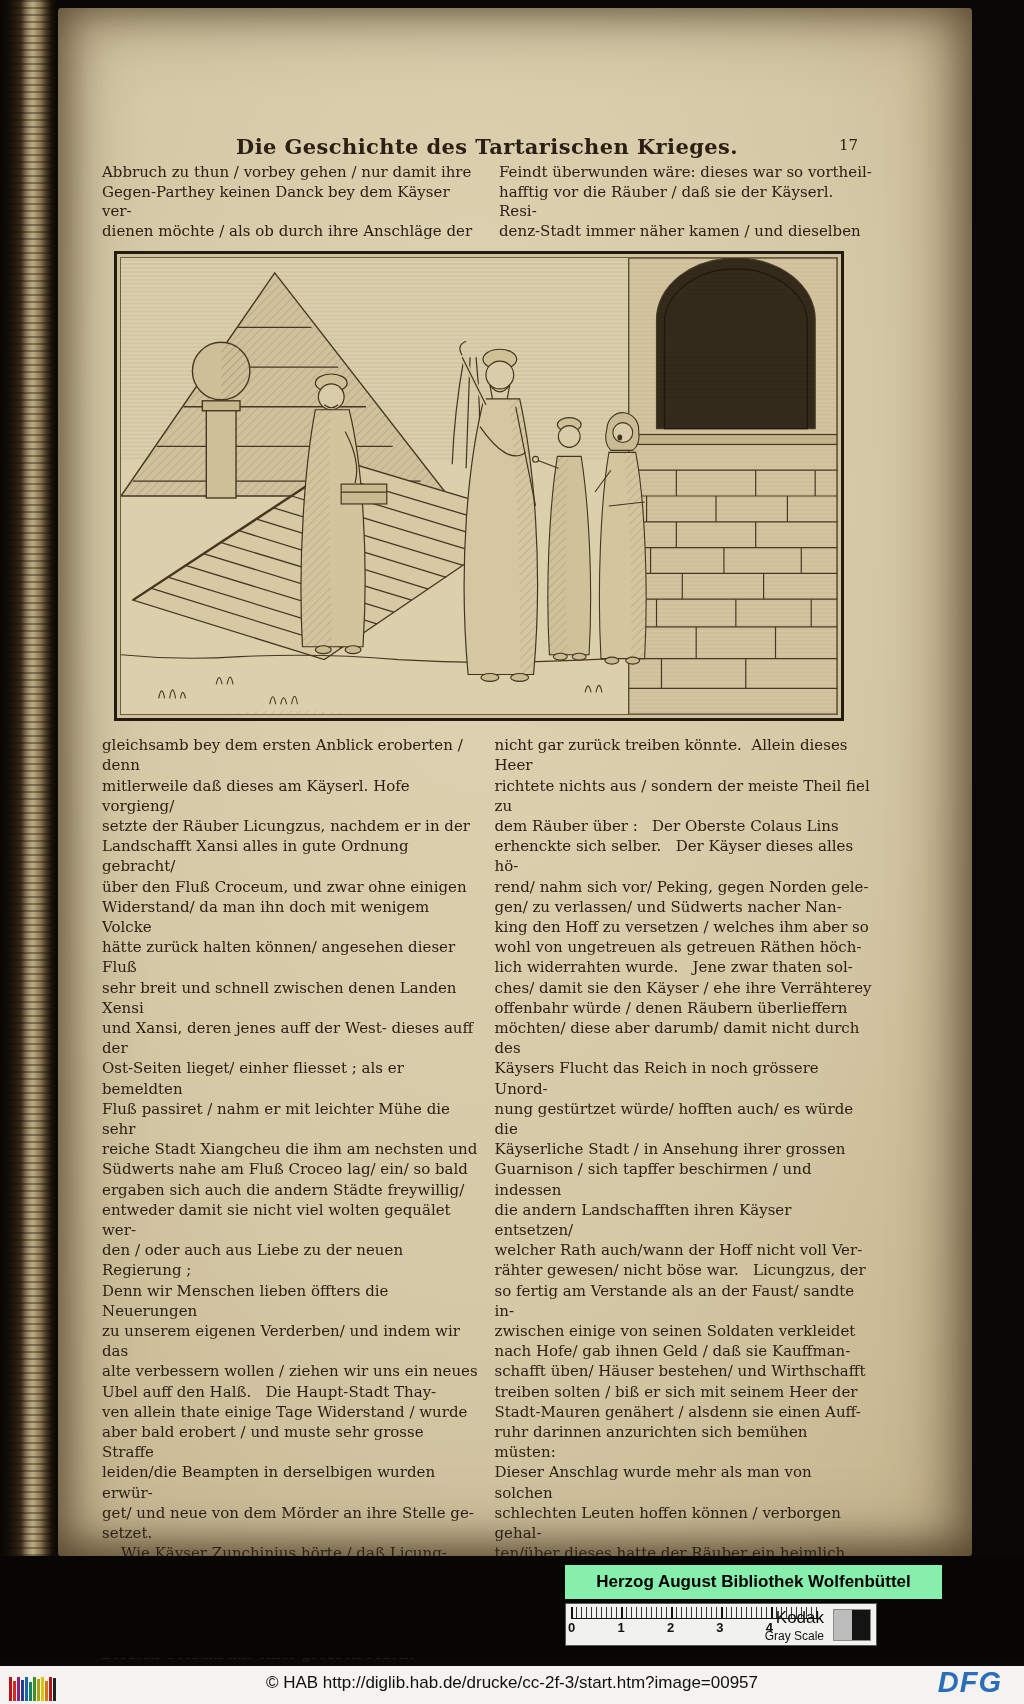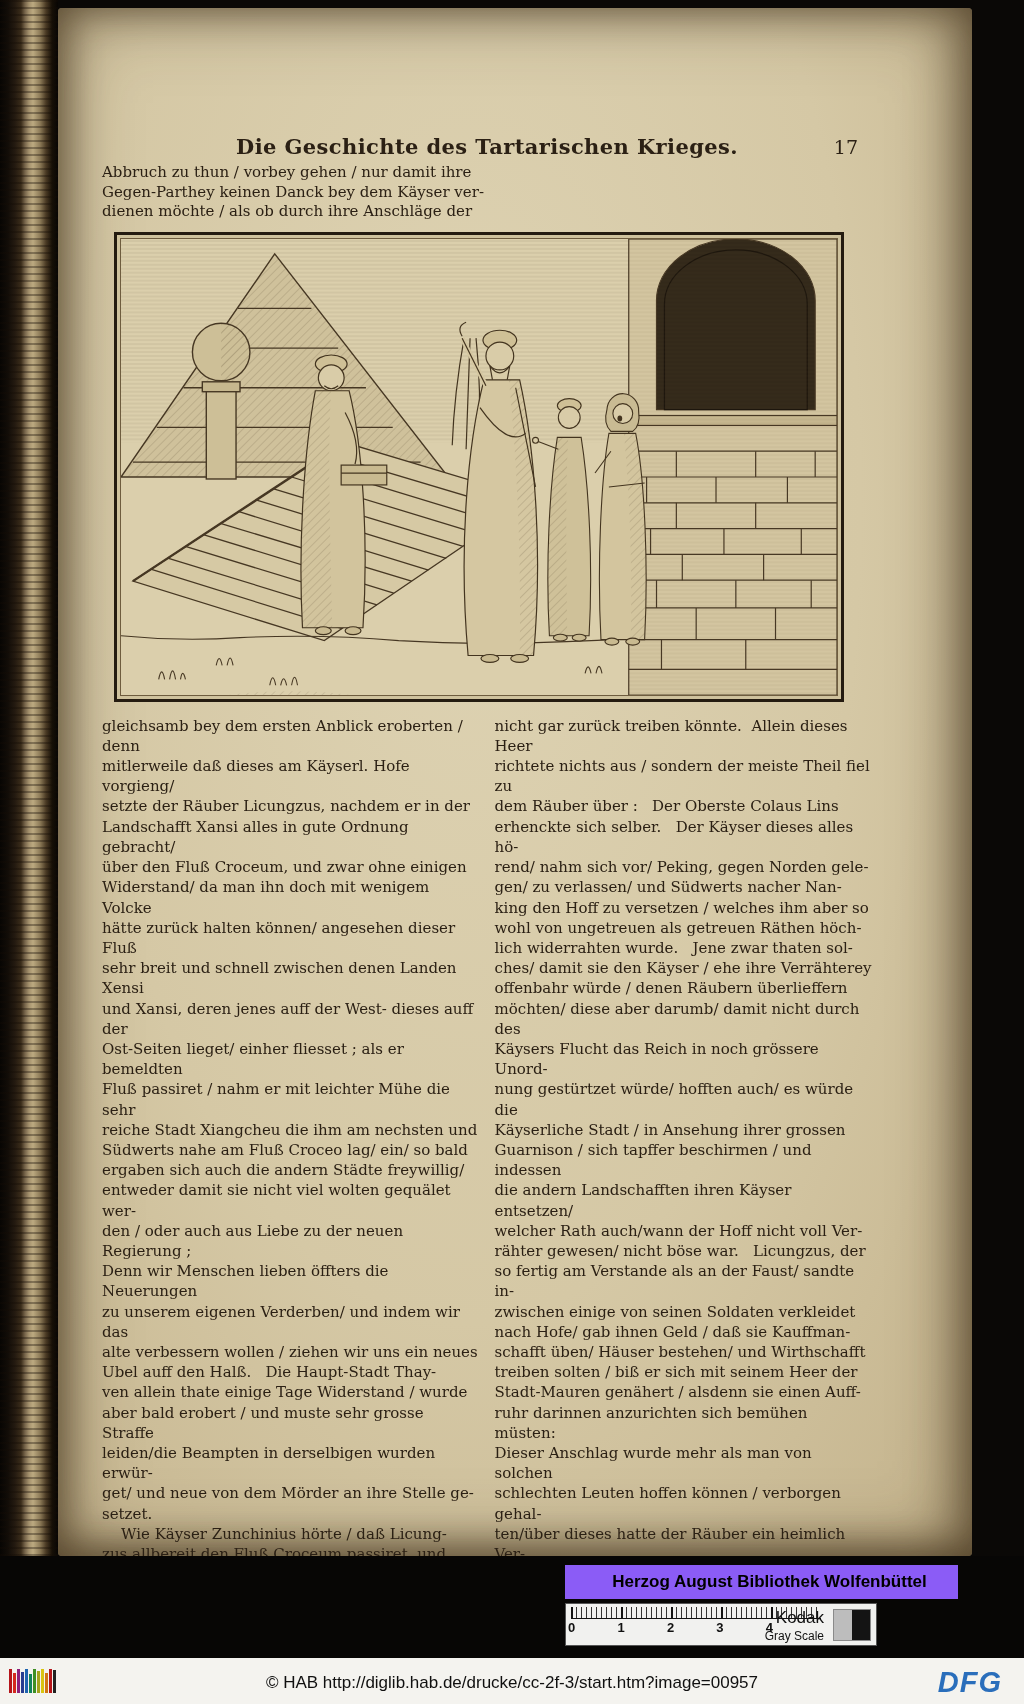--- a/index.html
+++ b/index.html
@@ -28,21 +28,21 @@
   }
   .page-header{
     margin:126px 100px 4px 44px;
     position:relative;text-align:center;
   }
   .running-title{
     font-size:21px;font-weight:bold;letter-spacing:.4px;
     display:inline-block;
   }
   .page-number{
-    position:absolute;right:14px;top:2px;font-size:19px;
+    position:absolute;right:14px;top:2px;font-size:15px;
   }
   .intro-cols{
     display:flex;gap:24px;margin:4px 100px 10px 44px;
     font-size:15px;line-height:19.5px;white-space:pre-line;
   }
   .intro-cols .col{flex:1;}
   
   .engraving-wrap{
     margin:10px 0 14px 56px;width:730px;box-sizing:border-box;
     border:3px solid #241b10;background:#cfc29d;padding:3px;
@@ -54,23 +54,23 @@
   
   .body-cols{
     display:flex;gap:15px;margin:14px 100px 0 44px;
     font-size:15px;line-height:20.2px;white-space:pre-line;
   }
   .body-cols .col{flex:1;}
   
   .archive-bar{position:absolute;left:0;top:1556px;width:1024px;height:102px;background:#070605;}
   .library-label{
     position:absolute;left:565px;top:9px;width:377px;height:34px;
-    background:#8b5cf6;color:#000;
+    background:#86efac;color:#000;
     font-family:"Liberation Sans", sans-serif;font-weight:bold;font-size:17px;
-    display:flex;align-items:center;justify-content:center;padding-left:16px;
+    display:flex;align-items:center;justify-content:center;
   }
   .kodak{
     position:absolute;left:565px;top:47px;width:312px;height:43px;
     background:#f1f1ef;border:1px solid #555;box-sizing:border-box;
     font-family:"Liberation Sans", sans-serif;color:#111;
   }
   .kodak-ruler{
     position:absolute;left:5px;top:3px;width:250px;height:11px;
     background:
       repeating-linear-gradient(90deg,#111 0 2px, transparent 2px 50px),
@@ -84,21 +84,21 @@
   }
   .kodak-brand{position:absolute;right:52px;top:4px;font-size:17px;font-weight:normal;}
   .kodak-sub{position:absolute;right:52px;top:25px;font-size:12px;}
   .gray-patch{
     position:absolute;right:5px;top:5px;width:36px;height:30px;
     background:linear-gradient(90deg,#bdbdbd 0 50%, #141414 50% 100%);
     border:1px solid #8a8a8a;
   }
   
   .bottom-strip{
-    position:absolute;left:0;bottom:0;width:1024px;height:46px;
+    position:absolute;left:0;bottom:0;width:1024px;height:38px;
     background:#f4f3ef;z-index:5;
   }
   .calib{
     position:absolute;left:9px;top:9px;height:26px;display:flex;gap:1px;align-items:flex-end;
   }
   .calib span{width:3px;height:24px;display:inline-block;}
   .calib span:nth-child(1){background:#b5151b;}
   .calib span:nth-child(2){background:#d4291f;height:20px;}
   .calib span:nth-child(3){background:#8e1f7a;}
   .calib span:nth-child(4){background:#273c8f;height:21px;}
@@ -129,20 +129,23 @@
 
   <div class="page-header">
     <span class="running-title">Die Geschichte des Tartarischen Krieges.</span>
     <span class="page-number">17</span>
   </div>
 
   <div class="intro-cols">
     <div class="col">Abbruch zu thun / vorbey gehen / nur damit ihre
 Gegen-Parthey keinen Danck bey dem Käyser ver-
 dienen möchte /  als ob durch ihre Anschläge der</div>
+    <div class="col">Feindt überwunden wäre:  dieses war so vortheil-
+hafftig vor die Räuber / daß sie der Käyserl. Resi-
+denz-Stadt immer näher kamen /  und dieselben</div>
   </div>
 
   <figure class="engraving-wrap" style="margin-top:10px;margin-bottom:14px;" role="img" aria-label="Copper engraving: four robed figures conversing before a brick wall with an arched niche; at left a stepped pyramid, an obelisk with sphere and a tiled roof">
     <div class="engraving-inner">
       <svg viewBox="0 0 722 460" xmlns="http://www.w3.org/2000/svg">
         <defs>
           <pattern id="diag" width="6" height="6" patternUnits="userSpaceOnUse" patternTransform="rotate(45)">
             <line x1="0" y1="0" x2="0" y2="6" stroke="#4a3a24" stroke-width="1"></line>
           </pattern>
           <pattern id="hh" width="7" height="4" patternUnits="userSpaceOnUse">

